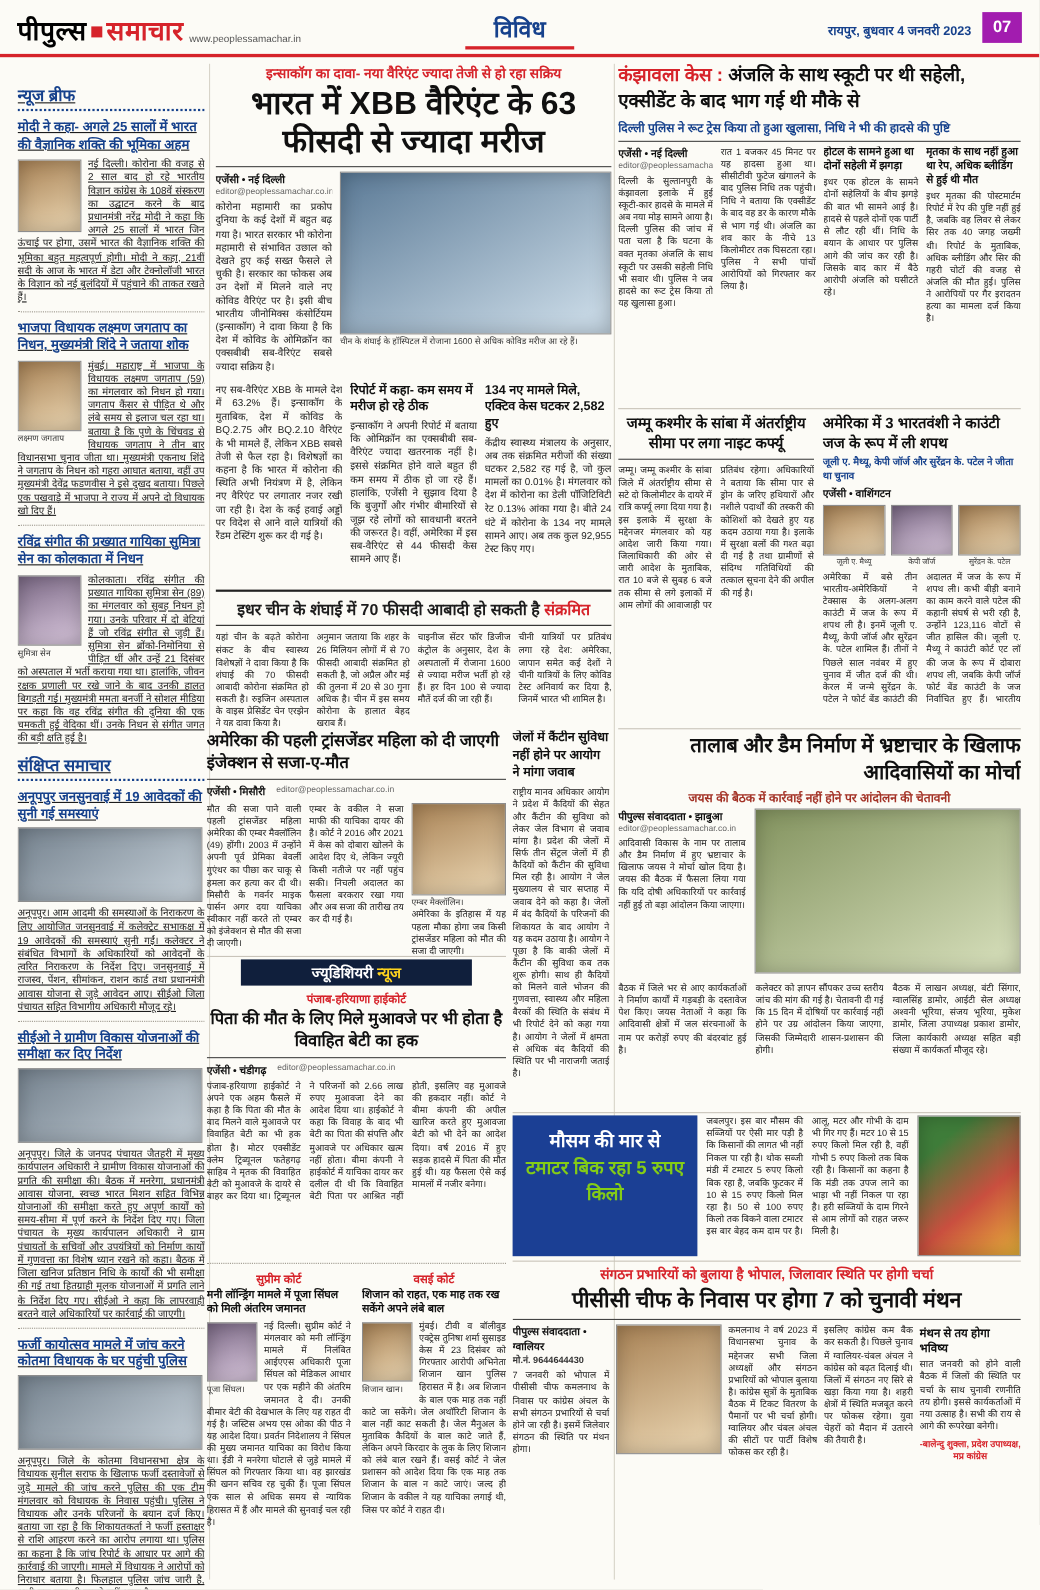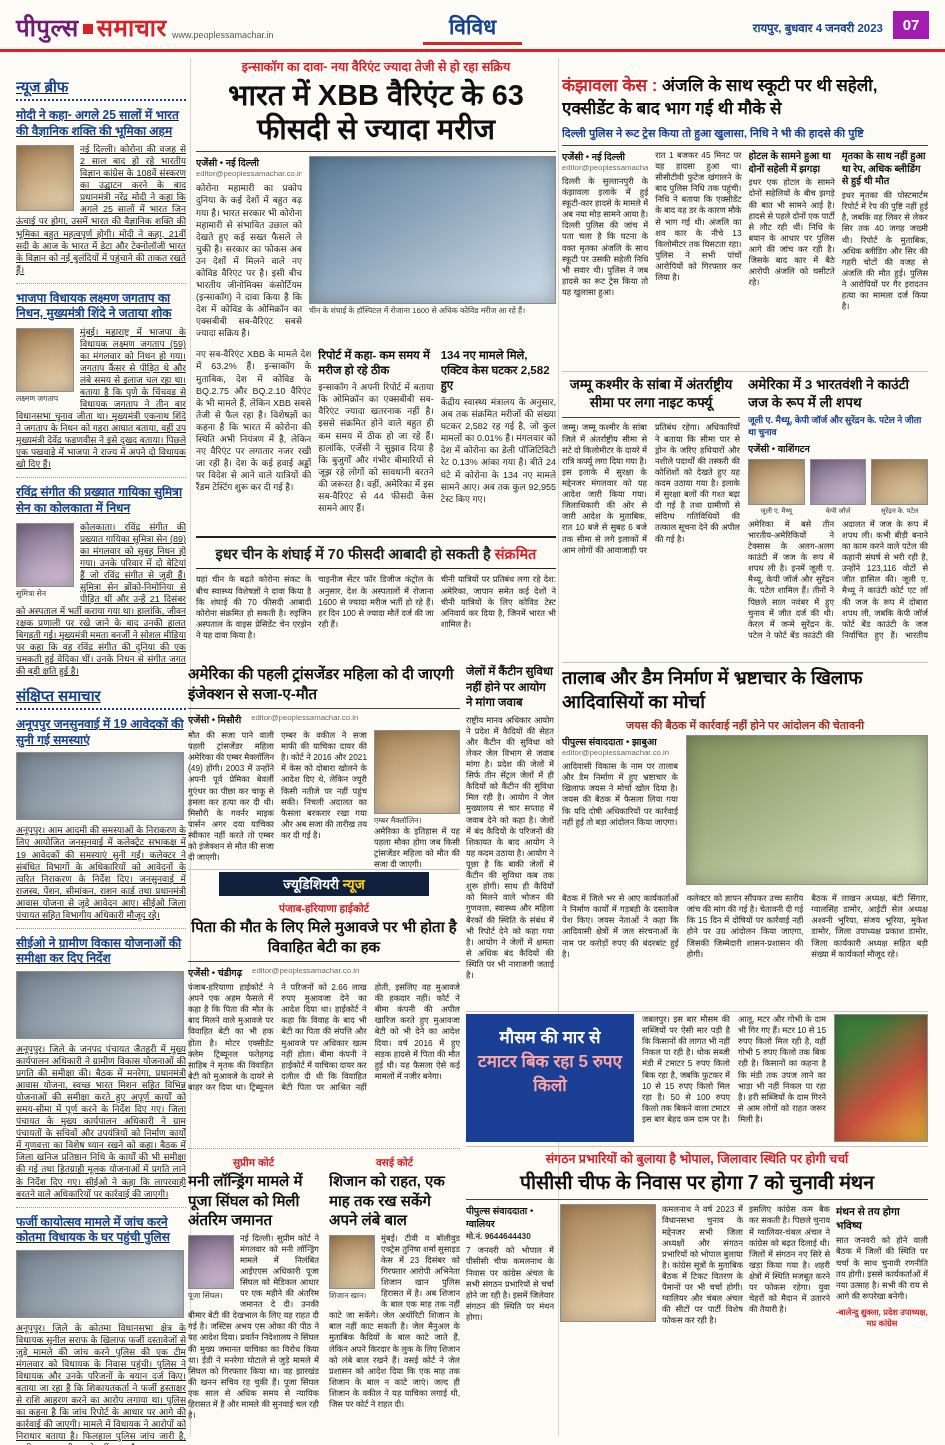--- a/index.html
+++ b/index.html
@@ -3,21 +3,21 @@
 <meta charset="utf-8">
 <style>
   * { margin:0; padding:0; box-sizing:border-box; }
   html,body { background:#e8e6e0; }
   body { font-family:"Liberation Sans", sans-serif; }
   .page { position:relative; width:945px; height:1445px; margin:0 auto; background:#fcfbf6; color:#1c1c1c; overflow:hidden; }
 
   
   .masthead { position:absolute; left:0; top:0; width:945px; height:52px; border-bottom:3px solid #d6232a; }
   .logo { position:absolute; left:16px; top:10px; font-size:24px; font-weight:bold; letter-spacing:.5px; }
-  .logo-a { color:#701a75; }
+  .logo-a { color:#000000; }
   .logo-b { color:#d6232a; }
   .logo-mark { display:inline-block; width:10px; height:10px; background:#d6232a; margin:0 4px 2px 4px; vertical-align:middle; }
   .website { position:absolute; left:172px; top:30px; font-size:9px; color:#555; }
   .section-wrap { position:absolute; left:0; top:12px; width:945px; text-align:center; }
   .section-name { display:inline-block; font-size:21px; font-weight:bold; color:#16418c; border-bottom:3px solid #d6232a; padding:0 26px 2px 26px; }
   .dateline { position:absolute; right:62px; top:20px; font-size:11.5px; font-weight:bold; color:#16418c; }
   .pagenum { position:absolute; right:16px; top:11px; width:36px; height:28px; background:#a21caf; color:#fff; font-size:15px; font-weight:bold; text-align:center; line-height:28px; }
 
   .vline { position:absolute; top:58px; height:1378px; width:1px; background:#d8d4c9; }
   .hsep  { position:absolute; height:1px; background:#c9c4ba; }
@@ -59,21 +59,21 @@
   .xbb-photo { flex:1; }
   .xbb-photo .ph { width:100%; height:148px; }
   .xbb-mid { display:flex; gap:7px; margin-top:6px; }
   .xbb-mid .mcol { flex:1; height:182px; overflow:hidden; }
   .banner { border-top:2px solid #222; border-bottom:1px solid #222; padding:5px 2px; font-size:14.5px; font-weight:bold; text-align:center; margin:6px 0 5px 0; }
   .xbb-cols { display:flex; gap:7px; }
   .xbb-cols > div { flex:1; height:106px; overflow:hidden; }
 
   
   .kanj { position:absolute; left:562px; top:58px; width:366px; height:310px; overflow:hidden; }
-  .kanj-head { font-size:17px; font-weight:bold; line-height:1.35; color:#101010;margin-top:17px; }
+  .kanj-head { font-size:17px; font-weight:bold; line-height:1.35; color:#101010; }
   .kanj-sub { font-size:11px; font-weight:bold; color:#16418c; margin:4px 0 2px 0; }
   .kanj-cols { display:flex; gap:7px; }
   .kanj-cols > div { flex:1; height:212px; overflow:hidden; }
   .kanj-subh { font-size:9.8px; font-weight:bold; line-height:1.3; margin-bottom:2px; color:#111; }
 
   
   .jammu { position:absolute; left:562px; top:376px; width:178px; height:284px; overflow:hidden; }
   .jammu-h { font-size:13.5px; font-weight:bold; line-height:1.35; text-align:center; color:#101010; }
   .jammu-body { column-count:2; column-gap:8px; height:224px; overflow:hidden; margin-top:4px; }
 
@@ -99,38 +99,38 @@
 
   
   .judy { position:absolute; left:188px; top:872px; width:272px; height:566px; overflow:hidden; }
   .judy-banner { width:210px; margin:0 auto 5px auto; background:#101f3c; color:#fff; font-size:13.5px; font-weight:bold; text-align:center; padding:3px 0; }
   .judy-banner .yel { color:#ffd41e; }
   .court-label { font-size:10.5px; font-weight:bold; color:#d6232a; text-align:center; margin-bottom:2px; }
   .judy-h { font-size:15px; font-weight:bold; line-height:1.3; text-align:center; color:#101010; margin-bottom:3px; }
   .judy-body { column-count:3; column-gap:8px; height:158px; overflow:hidden; margin-top:3px; }
   .courts { display:flex; gap:10px; margin-top:8px; border-top:1px dotted #9a958a; padding-top:6px; }
   .court { flex:1; height:268px; overflow:hidden; }
-  .court-h { font-size:15px; font-weight:bold; line-height:1.3; color:#101010; margin-bottom:3px; }
+  .court-h { font-size:10px; font-weight:bold; line-height:1.3; color:#101010; margin-bottom:3px; }
   .court .ph-float-wrap { width:46px; }
   .court .ph-float-wrap .ph { width:46px; height:54px; }
 
   
   .tribal { position:absolute; left:562px; top:666px; width:366px; height:344px; overflow:hidden; }
-  .tribal-h { font-size:18.5px; font-weight:bold; line-height:1.3; text-align:left; color:#101010; }
+  .tribal-h { font-size:18.5px; font-weight:bold; line-height:1.3; text-align:right; color:#101010; }
   .tribal-sub { font-size:11px; font-weight:bold; text-align:center; color:#a33226; margin:3px 0; }
   .tribal-top { display:flex; gap:8px; margin-top:2px; }
   .tribal-left { width:116px; height:152px; overflow:hidden; }
   .tribal-top .ph { flex:1; height:150px; }
   .tribal-cols { display:flex; gap:8px; margin-top:6px; }
   .tribal-cols > div { flex:1; height:108px; overflow:hidden; }
 
   
   .tomato-box { position:absolute; left:466px; top:1014px; width:168px; height:128px; background:#1b3f94; text-align:center; padding:12px 8px; }
   .tomato-box .t1 { color:#fff; font-size:17px; font-weight:bold; line-height:1.4; }
-  .tomato-box .t2 { color:#fca5a5; font-size:17px; font-weight:bold; line-height:1.4; }
+  .tomato-box .t2 { color:#84cc16; font-size:17px; font-weight:bold; line-height:1.4; }
   .tomato-body { position:absolute; left:642px; top:1014px; width:184px; height:128px; overflow:hidden; column-count:2; column-gap:8px; }
   .veg { position:absolute; left:834px; top:1014px; width:94px; height:128px; }
 
   
   .pcc { position:absolute; left:466px; top:1150px; width:462px; height:288px; overflow:hidden; }
   .pcc-h { font-size:19.5px; font-weight:bold; line-height:1.25; text-align:center; color:#101010; }
   .pcc-row { display:flex; gap:6px; margin-top:4px; }
   .pcc-a { width:88px; height:210px; overflow:hidden; }
   .pcc-photo { width:96px; }
   .pcc-photo .ph { width:96px; height:118px; }
@@ -248,20 +248,21 @@
       <div class="mcol">
         <div class="sub-h">134 नए मामले मिले, एक्टिव केस घटकर 2,582 हुए</div>
         <div class="body-sm">केंद्रीय स्वास्थ्य मंत्रालय के अनुसार, अब तक संक्रमित मरीजों की संख्या घटकर 2,582 रह गई है, जो कुल मामलों का 0.01% है। मंगलवार को देश में कोरोना का डेली पॉजिटिविटी रेट 0.13% आंका गया है। बीते 24 घंटे में कोरोना के 134 नए मामले सामने आए। अब तक कुल 92,955 टेस्ट किए गए।</div>
       </div>
     </div>
     <div class="banner">
       <span>इधर चीन के शंघाई में 70 फीसदी आबादी हो सकती है </span><span class="red">संक्रमित</span>
     </div>
     <div class="xbb-cols">
       <div class="body-xs">यहां चीन के बढ़ते कोरोना संकट के बीच स्वास्थ्य विशेषज्ञों ने दावा किया है कि शंघाई की 70 फीसदी आबादी कोरोना संक्रमित हो सकती है। रुइजिन अस्पताल के वाइस प्रेसिडेंट चेन एरझेन ने यह दावा किया है।</div>
+      <div class="body-xs">अनुमान जताया कि शहर के 26 मिलियन लोगों में से 70 फीसदी आबादी संक्रमित हो सकती है, जो अप्रैल और मई की तुलना में 20 से 30 गुना अधिक है। चीन में इस समय कोरोना के हालात बेहद खराब हैं।</div>
       <div class="body-xs">चाइनीज सेंटर फॉर डिजीज कंट्रोल के अनुसार, देश के अस्पतालों में रोजाना 1600 से ज्यादा मरीज भर्ती हो रहे हैं। हर दिन 100 से ज्यादा मौतें दर्ज की जा रही हैं।</div>
       <div class="body-xs">चीनी यात्रियों पर प्रतिबंध लगा रहे देश: अमेरिका, जापान समेत कई देशों ने चीनी यात्रियों के लिए कोविड टेस्ट अनिवार्य कर दिया है, जिनमें भारत भी शामिल है।</div>
     </div>
   </div>
 
   <div class="kanj">
     <div class="kanj-head">
       <span class="red">कंझावला केस :</span><span> अंजलि के साथ स्कूटी पर थी सहेली, एक्सीडेंट के बाद भाग गई थी मौके से</span>
     </div>
     <div class="kanj-sub">दिल्ली पुलिस ने रूट ट्रेस किया तो हुआ खुलासा, निधि ने भी की हादसे की पुष्टि</div>

